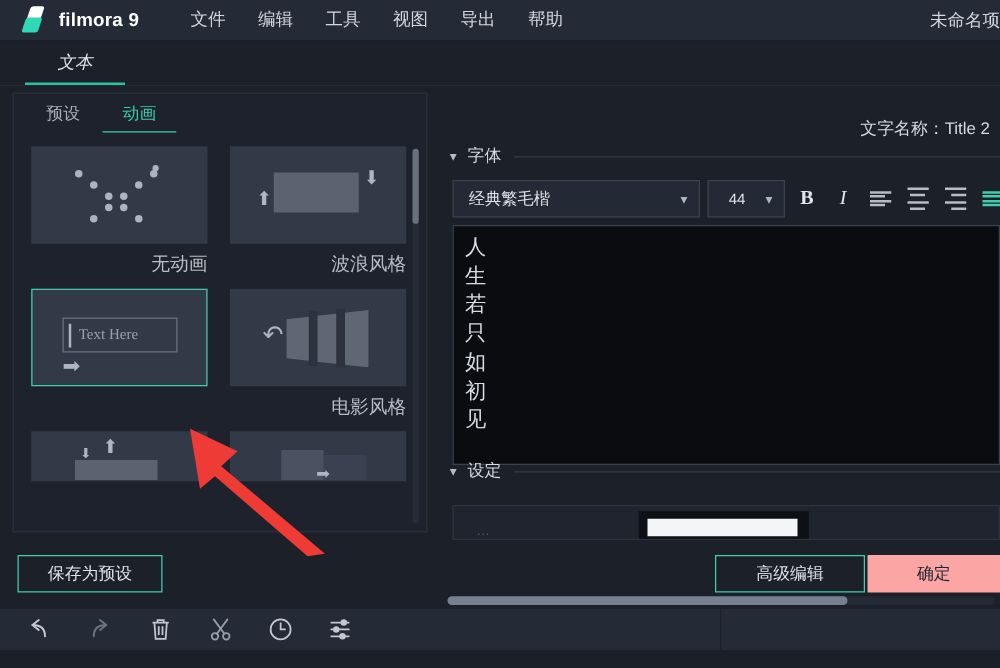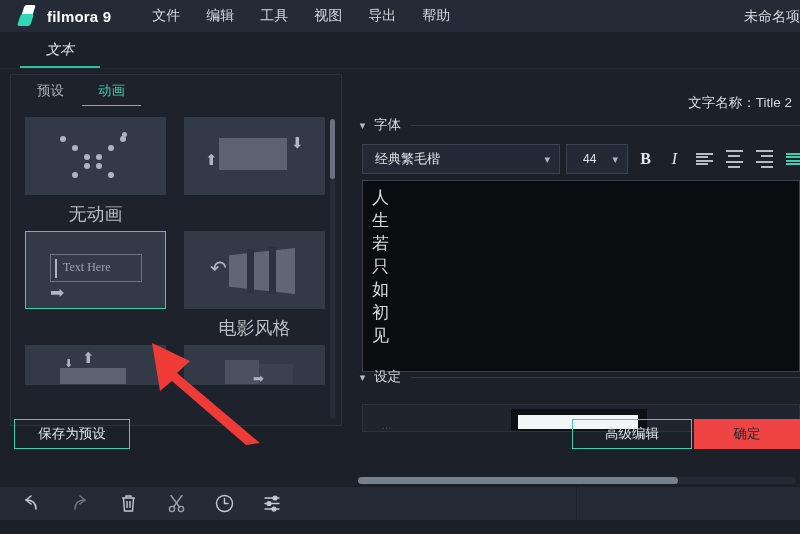--- a/index.html
+++ b/index.html
@@ -88,21 +88,21 @@
     display: flex; flex-wrap: wrap; gap: 14px 18px;
   }
   .preset-cell { width: 141px; }
   .thumb {
     position: relative; width: 141px; height: 78px;
     background: #333a47; border: 1px solid transparent;
     overflow: hidden;
   }
   .preset-cell.selected .thumb { border: 1px solid #3fcdb0; }
   .preset-label {
-    text-align: center; font-size: 18px; color: #b8bdc6;
+    text-align: right; font-size: 15px; color: #b8bdc6;
     margin-top: 7px; height: 15px;
   }
   .preset-cell.selected .preset-label { color: #3fcdb0; }
 
   
   .dot { position: absolute; width: 6px; height: 6px; border-radius: 50%; background: #aeb4bf; }
   .bar-rect { position: absolute; background: #5b6270; }
   .arrow-g { position: absolute; color: #b0b6c0; font-size: 15px; line-height: 1; }
   .texthere-box {
     position: absolute; left: 24px; top: 22px; width: 92px; height: 28px;
@@ -204,33 +204,33 @@
     background: #232935; border-radius: 4px;
   }
   .hscroll-thumb {
     position: absolute; left: 8px; top: 403px; width: 320px; height: 7px;
     background: #7a8characters; border-radius: 4px;
   }
   .hscroll-thumb { background: #76808f; }
 
   
   .action-row {
-    position: absolute; left: 0; top: 411px; width: 800px; height: 50px; text-align: center;
+    position: absolute; left: 0; top: 436px; width: 800px; height: 50px; text-align: center;
   }
   .btn-outline {
     position: absolute; height: 30px;
     border: 1px solid #3fcdb0; background: transparent; color: #dfe3e9;
     font-size: 13.5px; display: flex; align-items: center; justify-content: center;
     cursor: default;
   }
   .btn-save { left: 14px; top: 8px; width: 116px; }
   .btn-adv  { left: 572px; top: 8px; width: 120px; }
   .btn-fill {
     position: absolute; left: 694px; top: 8px; width: 106px; height: 30px;
-    background: #ef4444; color: #1d2430; font-size: 13.5px;
+    background: #fca5a5; color: #1d2430; font-size: 13.5px;
     display: flex; align-items: center; justify-content: center; cursor: default;
   }
 
   
   .bottom-bar {
     position: absolute; left: 0; top: 486px; width: 800px; height: 34px;
     background: #242a36; border-top: 1px solid #1a1f28;
     display: flex; align-items: center;
   }
   .tool-ic {
@@ -310,20 +310,21 @@
         </div>
         <div class="preset-label">无动画</div>
       </div>
 
       <div class="preset-cell">
         <div class="thumb">
           <div class="bar-rect" style="left:34px;top:20px;width:68px;height:32px"></div>
           <div class="arrow-g" style="left:20px;top:34px">⬆</div>
           <div class="arrow-g" style="left:106px;top:17px">⬇</div>
         </div>
+        <div class="preset-label">波浪风格</div>
       </div>
 
       <div class="preset-cell selected">
         <div class="thumb">
           <div class="texthere-box">
             <div class="texthere-caret"></div>
             <span>Text Here</span>
           </div>
           <div class="arrow-g" style="left:24px;top:52px;font-size:17px">➡</div>
         </div>

